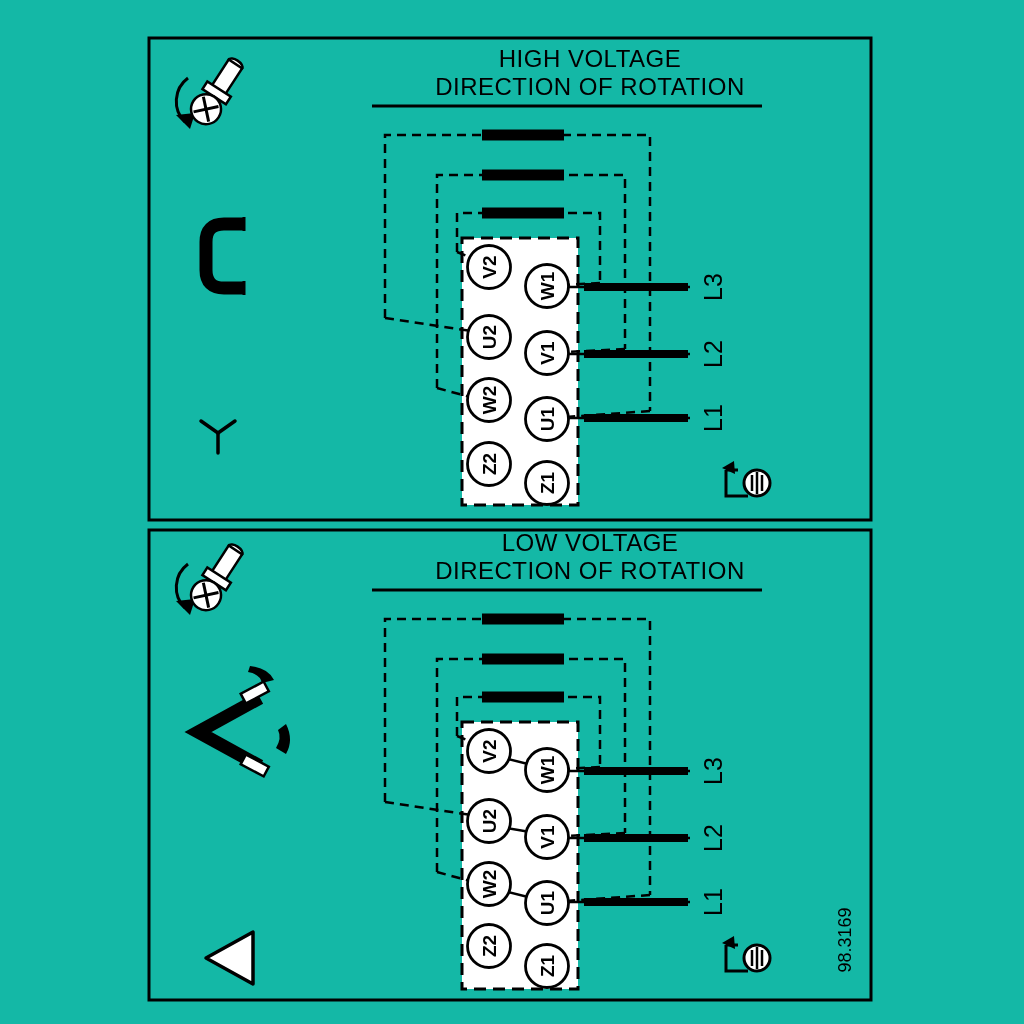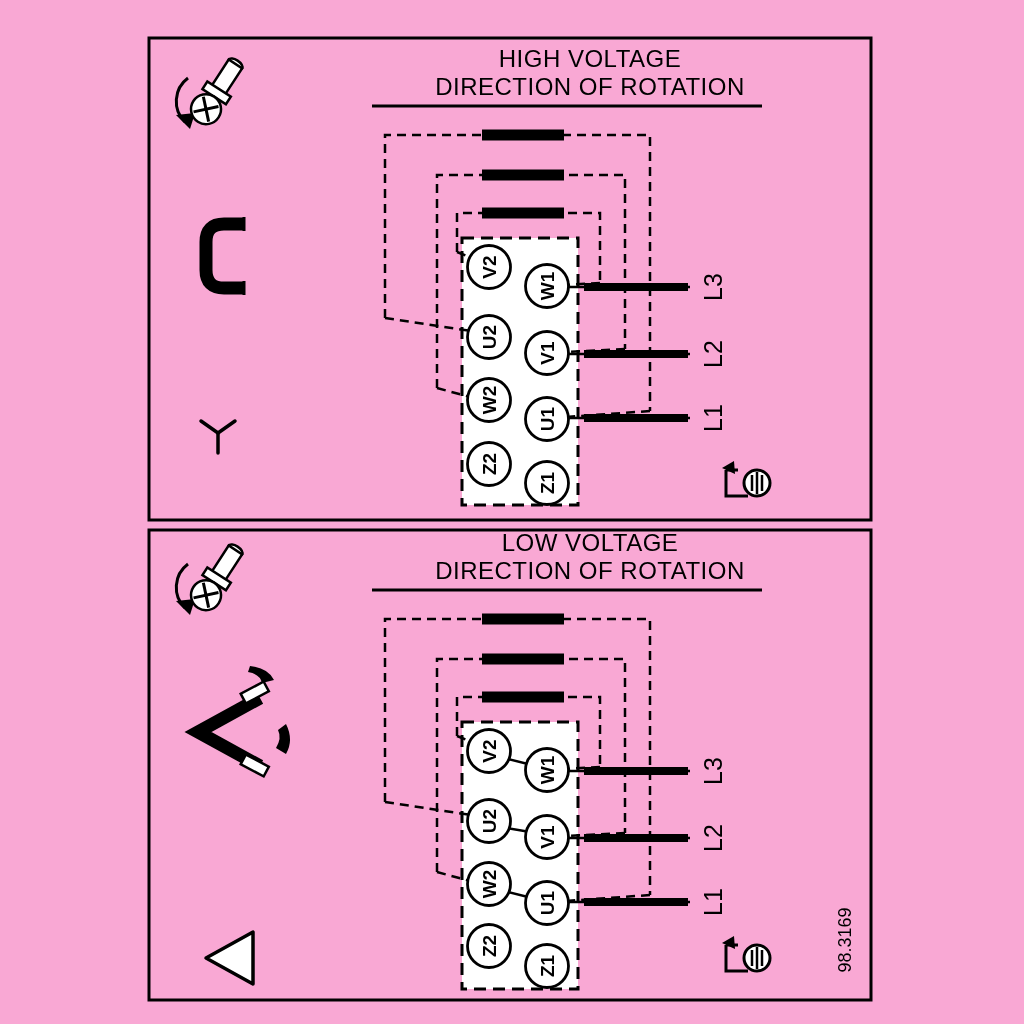--- a/index.html
+++ b/index.html
@@ -1,16 +1,16 @@
 <!DOCTYPE html>
 <html><head>
 <meta charset="utf-8">
 <style>
   html, body { margin: 0; padding: 0; background: #ffffff; }
-  .canvas { position: relative; width: 1024px; height: 1024px; background: #f9a8d4; overflow: hidden; }
+  .canvas { position: relative; width: 1024px; height: 1024px; background: #14b8a6; overflow: hidden; }
   svg text { font-family: "Liberation Sans", sans-serif; fill: #000; }
   .title  { font-size: 24px; text-anchor: middle; letter-spacing: 0.5px; }
   .term   { font-size: 19px; font-weight: bold; text-anchor: middle; }
   .lline  { font-size: 25px; text-anchor: middle; }
   .ref    { font-size: 18px; text-anchor: middle; }
   .frame  { fill: none; stroke: #000; stroke-width: 3; }
   .w3     { stroke: #000; stroke-width: 3; }
   .dash   { fill: none; stroke: #000; stroke-width: 2.5; stroke-dasharray: 9 6; }
   .boxdash{ fill: #ffffff; stroke: #000; stroke-width: 3; stroke-dasharray: 12 7; }
   .circ   { fill: #ffffff; stroke: #000; stroke-width: 2.8; }

